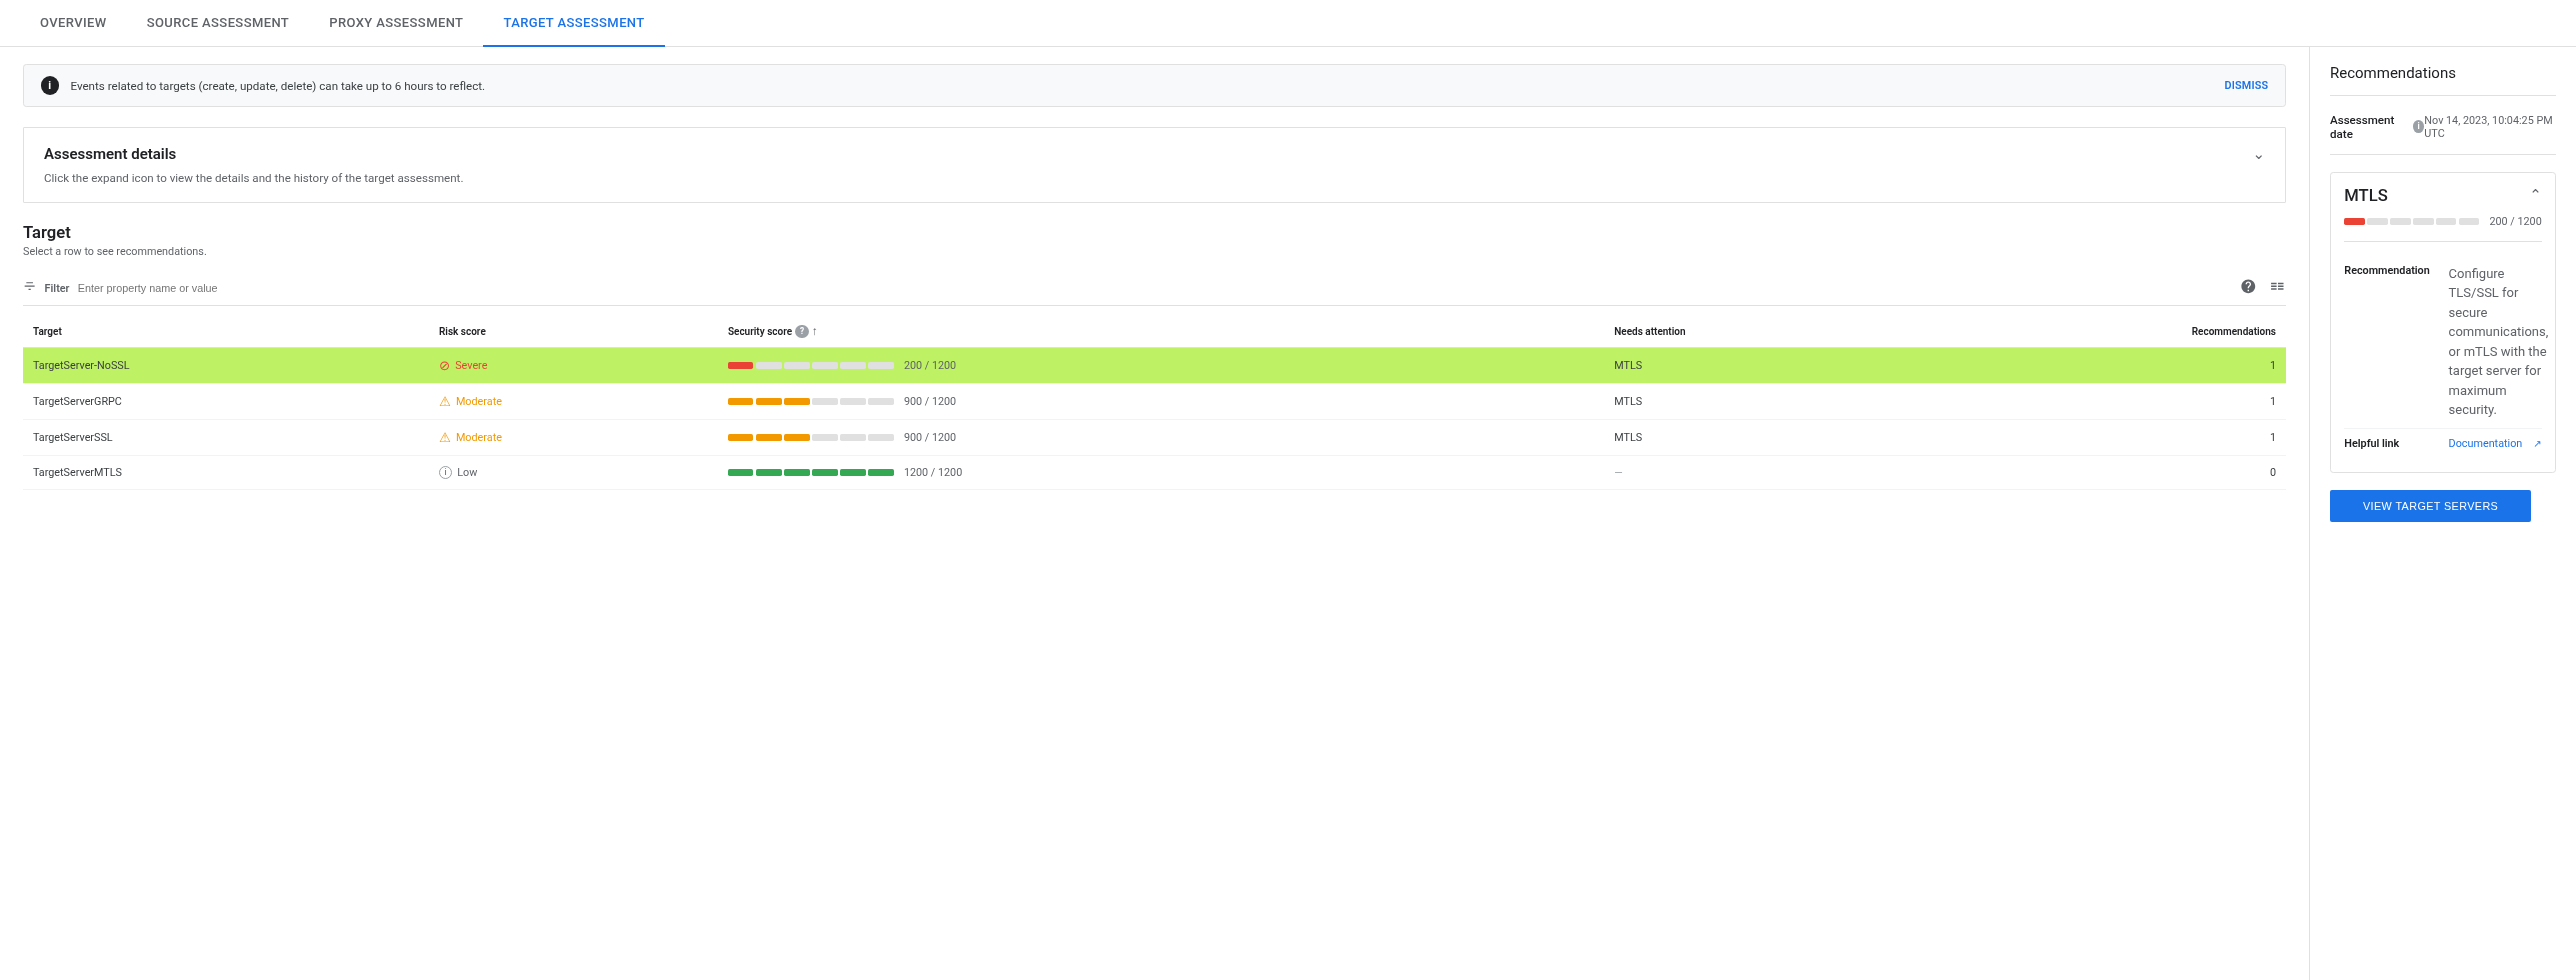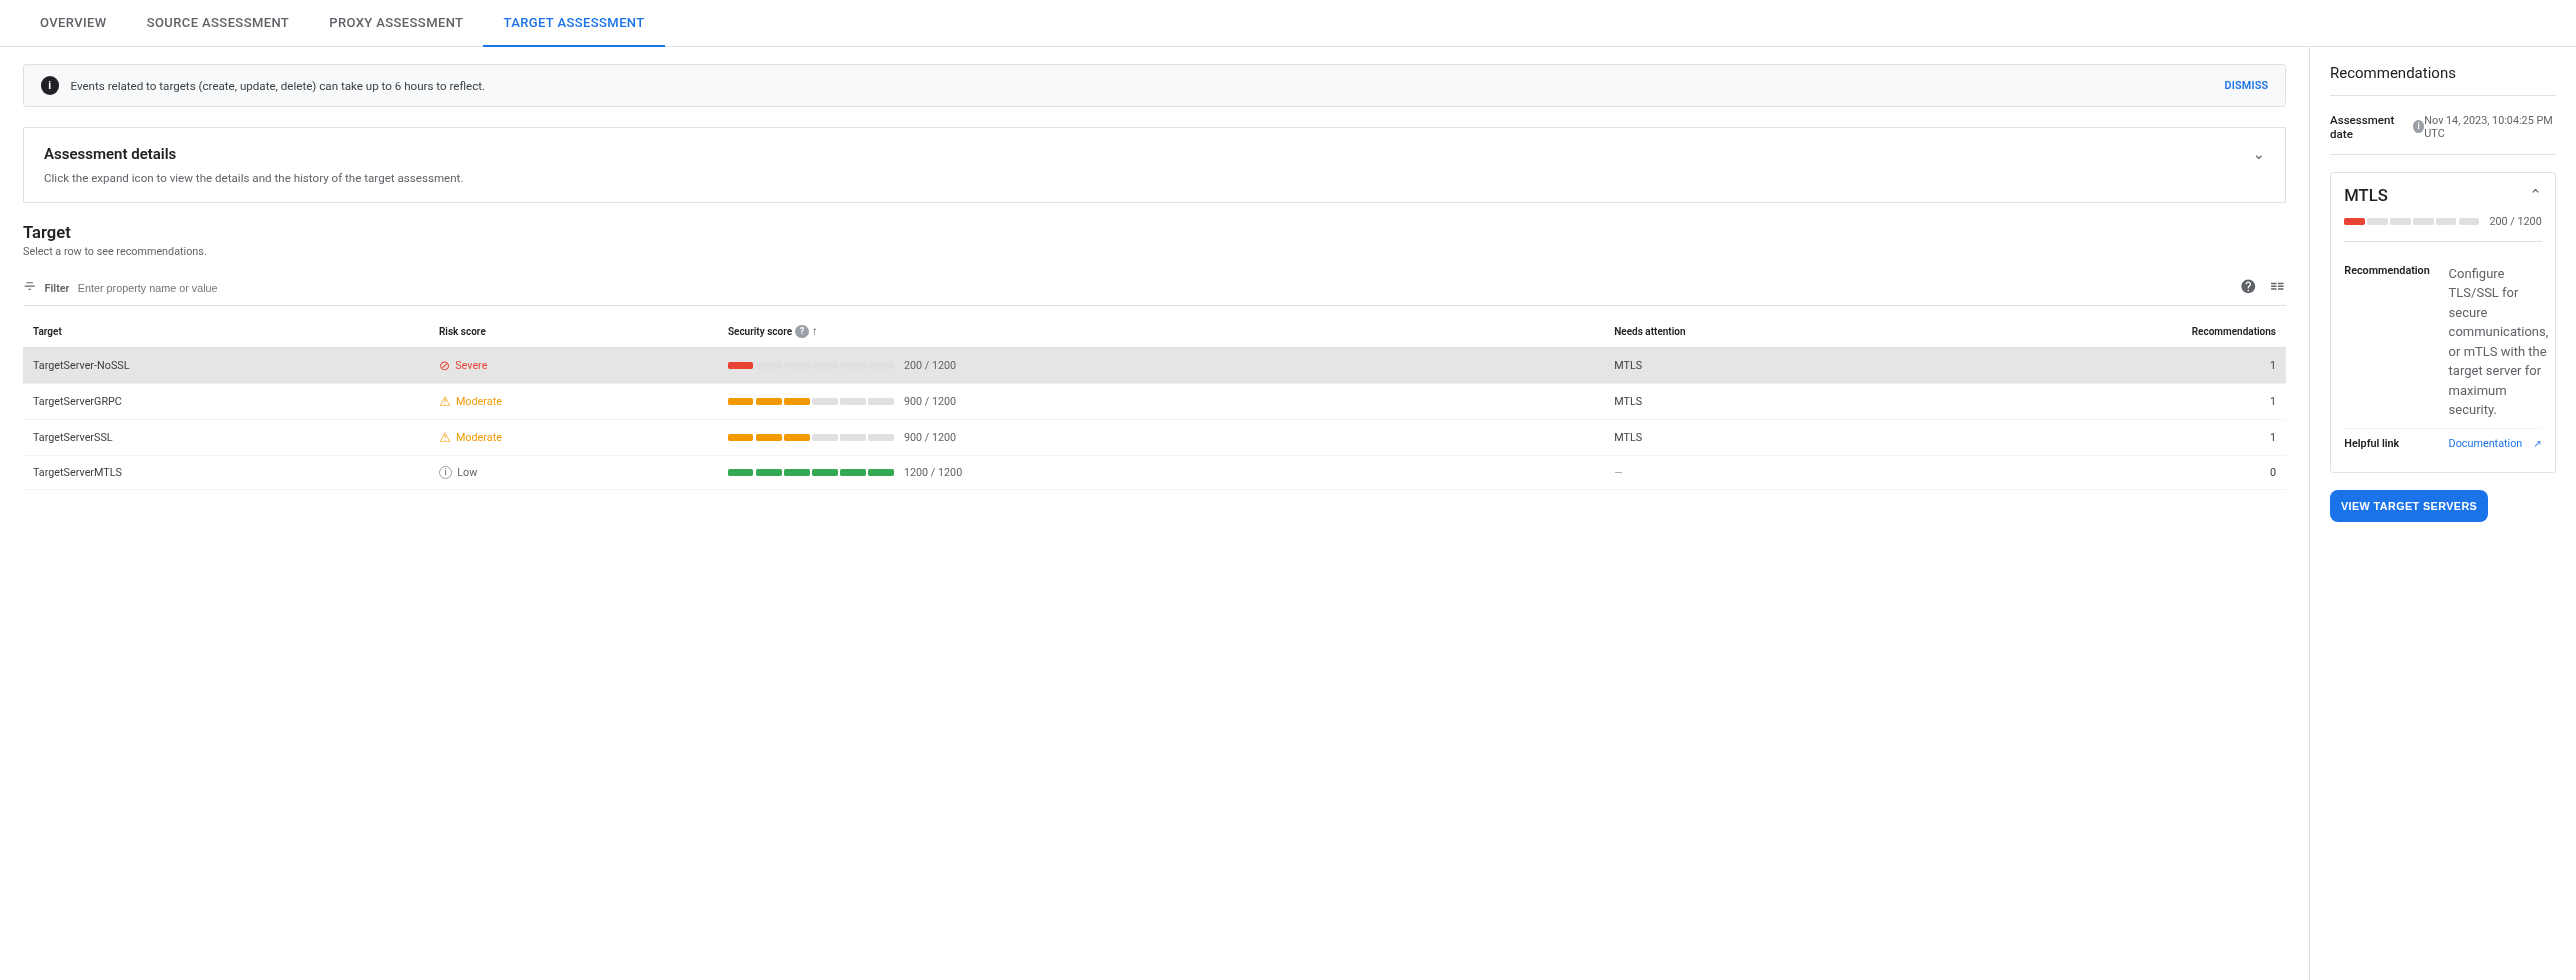--- a/index.html
+++ b/index.html
@@ -174,21 +174,21 @@
       border-bottom: 1.7px solid #e0e0e0;
       white-space: nowrap;
     }
     .data-table td {
       padding: 10px 10px;
       font-size: 10.8px;
       color: #3c4043;
       border-bottom: 0.8px solid #f1f3f4;
       vertical-align: middle;
     }
-    .data-table tr.selected td { background: #e5e5e5; }
+    .data-table tr.selected td { background: #bef264; }
     .th-icon {
       display: inline-flex;
       align-items: center;
       gap: 3.3px;
     }
     .sort-icon { font-size: 11.6px; color: #5f6368; }
     .help-icon {
       display: inline-block;
       width: 13.3px;
       height: 13.3px;
@@ -334,24 +334,24 @@
       display: flex;
       align-items: center;
       gap: 11px;
     }
     .detail-link-icon { font-size: 10px; }
     
     .view-btn {
       background: #1a73e8;
       color: #fff;
       border: none;
-      border-radius: 8px;
-      padding: 10px 11px;
-      font-size: 10.8px;
-      font-weight: 700;
+      border-radius: 2px;
+      padding: 10px 33px;
+      font-size: 10.8px;
+      font-weight: 400;
       letter-spacing: 0.4px;
       cursor: pointer;
       align-self: flex-start;
       text-transform: uppercase;
     }
     
     .needs-dash { color: #9aa0a6; }
   </style>
 </head>
 <body>

